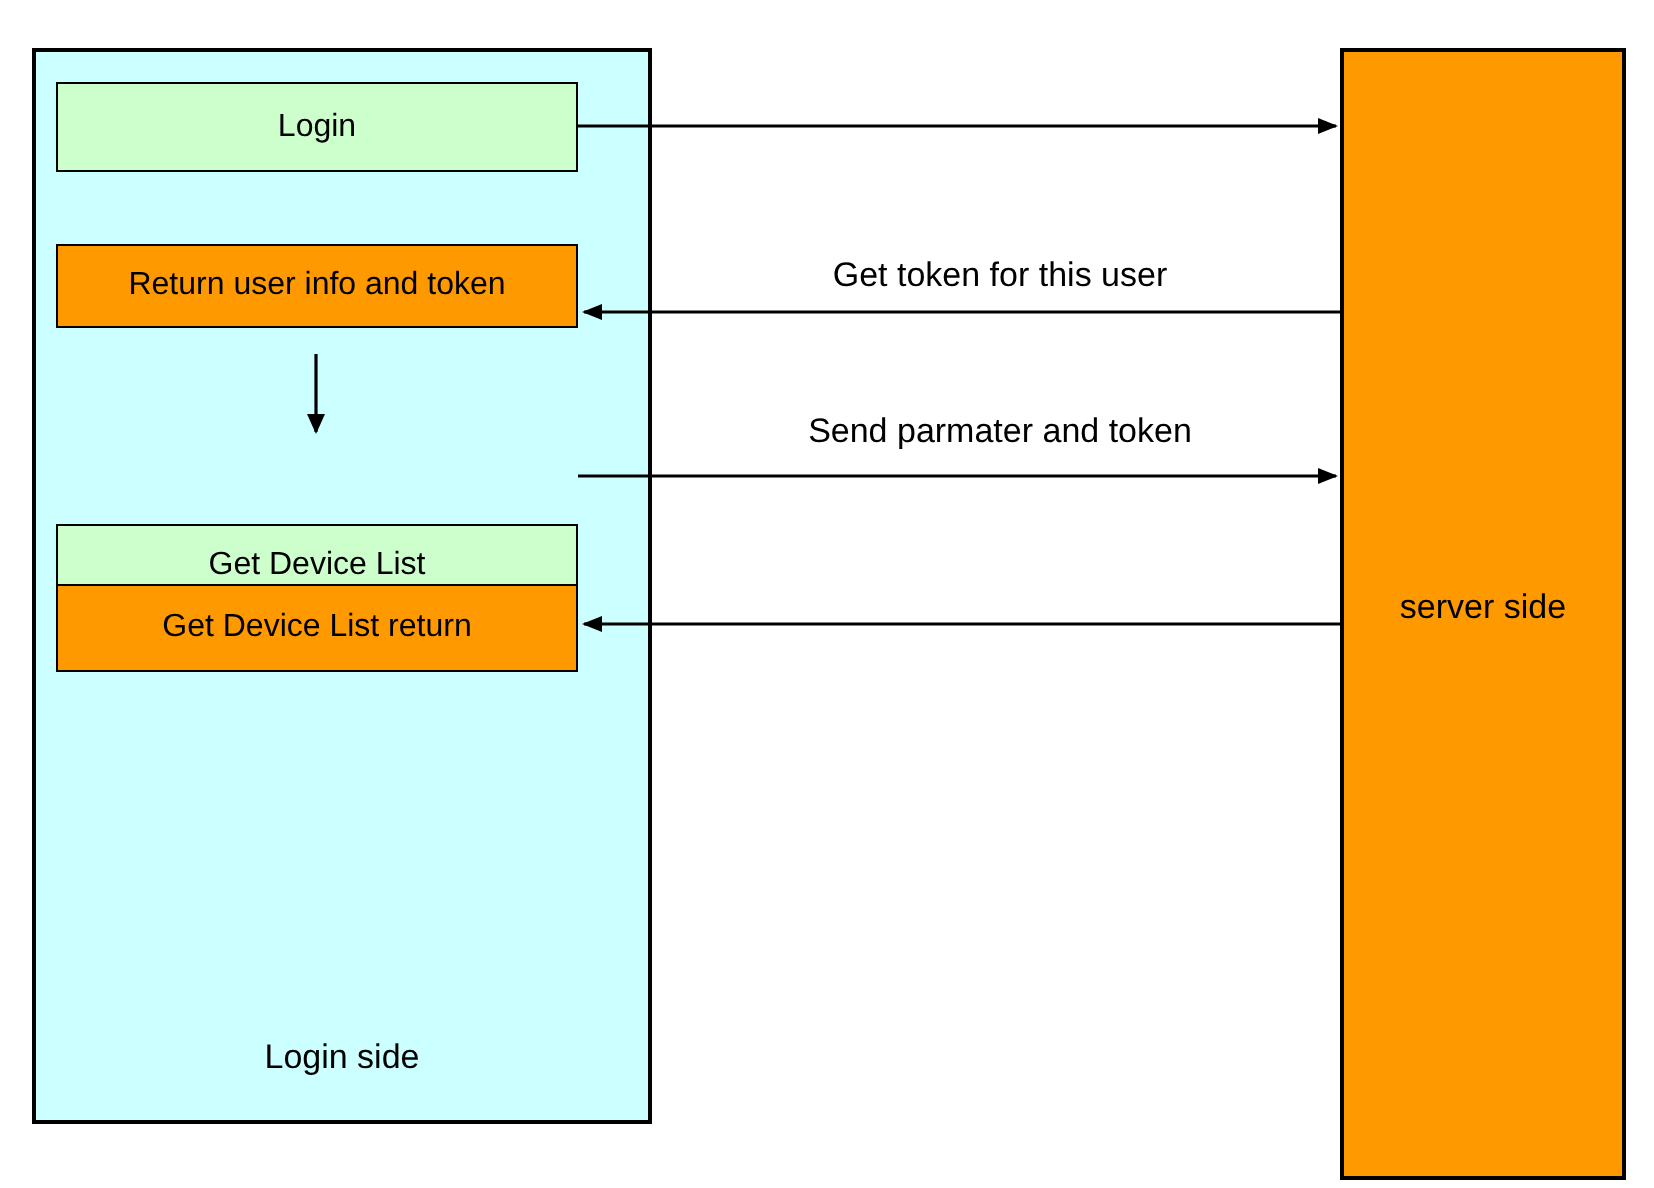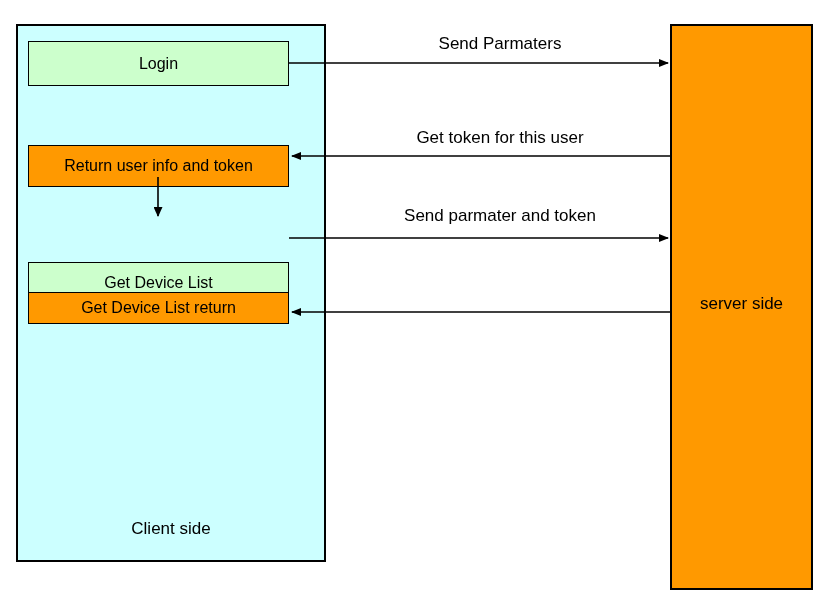--- a/index.html
+++ b/index.html
@@ -63,23 +63,23 @@
     align-items: center;
     justify-content: center;
     font-size: 16px;
     color: #000000;
     white-space: nowrap;
   }
   .node-green { background: #ccffcc; }
   .node-orange { background: #ff9900; }
 
   #node-login       { left: 28px; top: 41px;  width: 261px; height: 45px; }
-  #node-return-user { left: 28px; top: 145px; width: 261px; height: 42px; }
+  #node-return-user { left: 28px; top: 122px; width: 261px; height: 42px; }
   #node-get-device  { left: 28px; top: 218px; width: 261px; height: 41px; margin-top: 44px; }
-  #node-get-device-return { left: 28px; top: 292px; width: 261px; height: 32px; }
+  #node-get-device-return { left: 28px; top: 292px; width: 261px; height: 44px; }
 
   .edge-svg {
     position: absolute;
     left: 0;
     top: 0;
     width: 827px;
     height: 594px;
     overflow: visible;
     pointer-events: none;
   }
@@ -99,21 +99,21 @@
   #edge-label-2 { left: 340px; top: 128px; width: 320px; }
   #edge-label-3 { left: 340px; top: 206px; width: 320px; }
   #edge-label-4 { left: 340px; top: 280px; width: 320px; }
 </style>
 </head>
 <body>
 
 <div id="diagram">
 
   <div class="region" id="client-region">
-    <div class="region-label" id="client-region-label">Client side</div>
+    <div class="region-label" id="client-region-label">Login side</div>
   </div>
 
   <div class="region" id="server-region">
     <div class="region-label" id="server-region-label">server side</div>
   </div>
 
   <div class="node-box node-green" id="node-login">
     <span>Login</span>
   </div>
 
@@ -146,20 +146,19 @@
 
     <line class="edge-line" x1="670" y1="156" x2="292" y2="156" marker-end="url(#arrow-left)"></line>
 
     <line class="edge-line" x1="289" y1="238" x2="668" y2="238" marker-end="url(#arrow-right)"></line>
 
     <line class="edge-line" x1="670" y1="312" x2="292" y2="312" marker-end="url(#arrow-left)"></line>
 
     <line class="edge-line" x1="158" y1="177" x2="158" y2="216" marker-end="url(#arrow-down)"></line>
   </svg>
 
-  <div class="edge-label" id="edge-label-1">Send Parmaters</div>
 
   <div class="edge-label" id="edge-label-2">Get token for this user</div>
 
   <div class="edge-label" id="edge-label-3">Send parmater and token</div>
 
 
 </div>
 
 </body></html>

